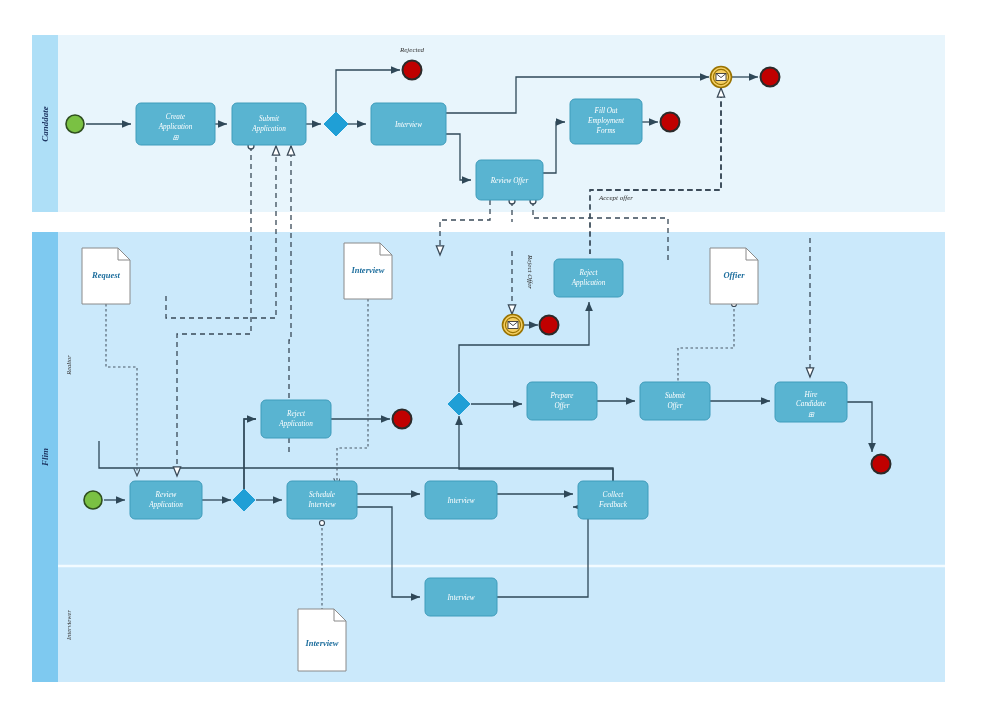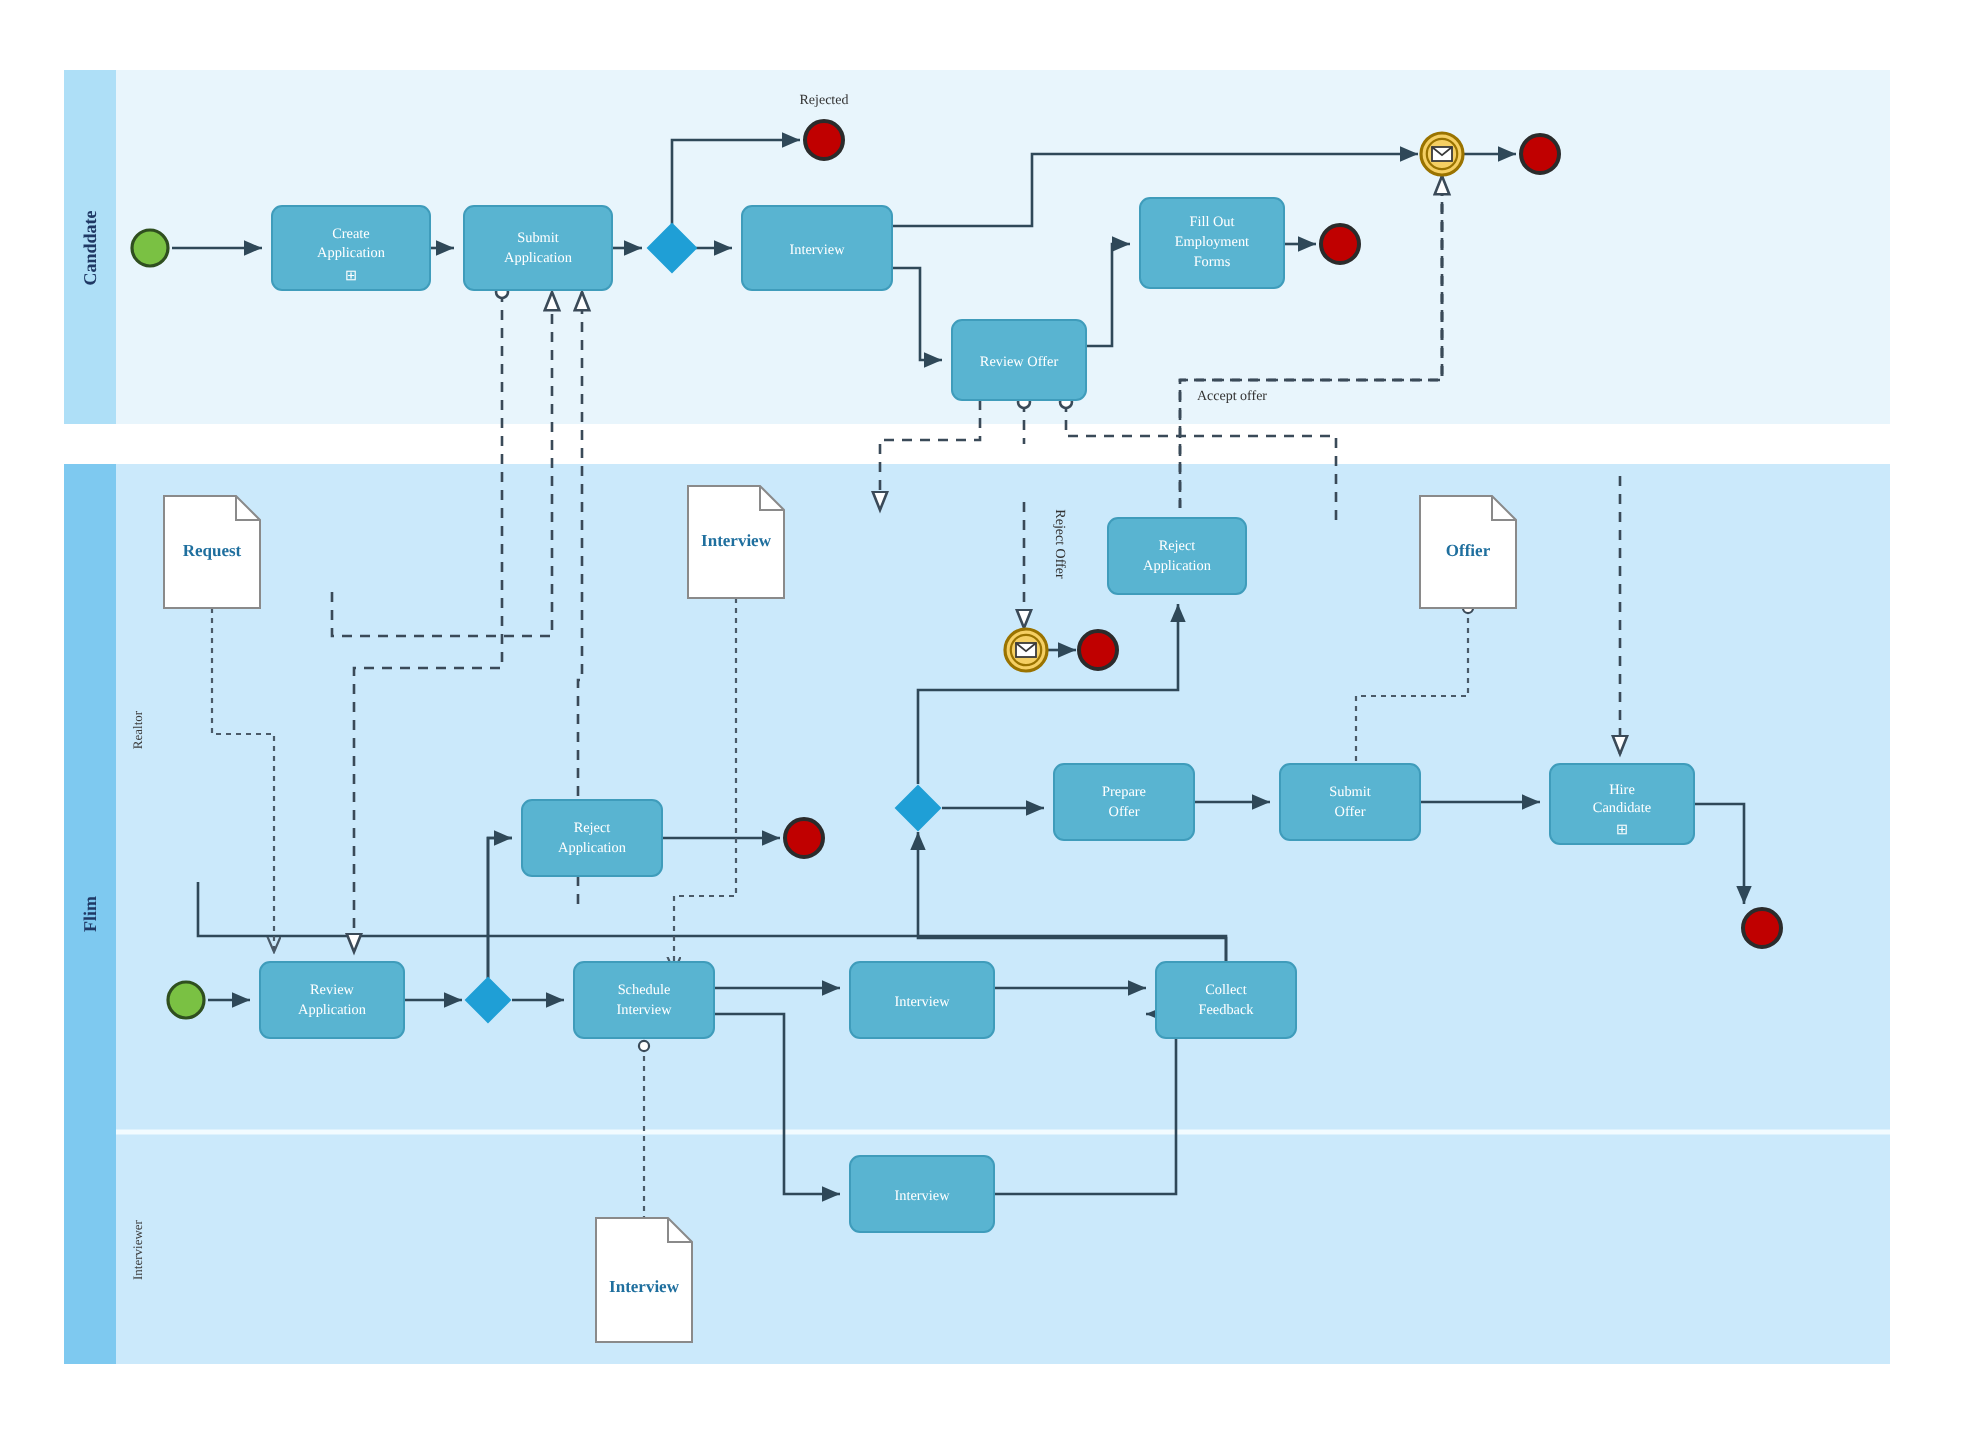--- a/index.html
+++ b/index.html
@@ -1,18 +1,18 @@
 <!DOCTYPE html>
 <html><head>
 <meta charset="utf-8">
 <style>
   html,body{margin:0;padding:0;background:#ffffff;}
   body{width:983px;height:718px;overflow:hidden;
        font-family:"Liberation Serif",serif;}
-  #canvas{position:relative;width:983px;height:718px;background:#ffffff;}
+  #canvas{position:relative;width:983px;height:718px;background:#ffffff;font-style:italic;}
   svg#diagram{position:absolute;left:0;top:0;width:983px;height:718px;}
   .lane-label{font-family:"Liberation Serif",serif;font-weight:bold;fill:#1f3864;}
   .sublane-label{font-family:"Liberation Serif",serif;font-weight:normal;fill:#3b3b3b;}
   .task-label{font-family:"Liberation Serif",serif;fill:#ffffff;font-size:7.2px;text-anchor:middle;}
   .doc-label{font-family:"Liberation Serif",serif;fill:#1f6f9e;font-weight:bold;font-size:8.5px;text-anchor:middle;}
   .edge-label{font-family:"Liberation Serif",serif;fill:#333333;font-size:7px;}
   .evt-label{font-family:"Liberation Serif",serif;fill:#333333;font-size:7px;text-anchor:middle;}
   .seq{fill:none;stroke:#2f4858;stroke-width:1.3;}
   .msg{fill:none;stroke:#3a4a58;stroke-width:1.3;stroke-dasharray:5 4;}
   .assoc{fill:none;stroke:#4a5a68;stroke-width:1.1;stroke-dasharray:2.5 2.5;}

